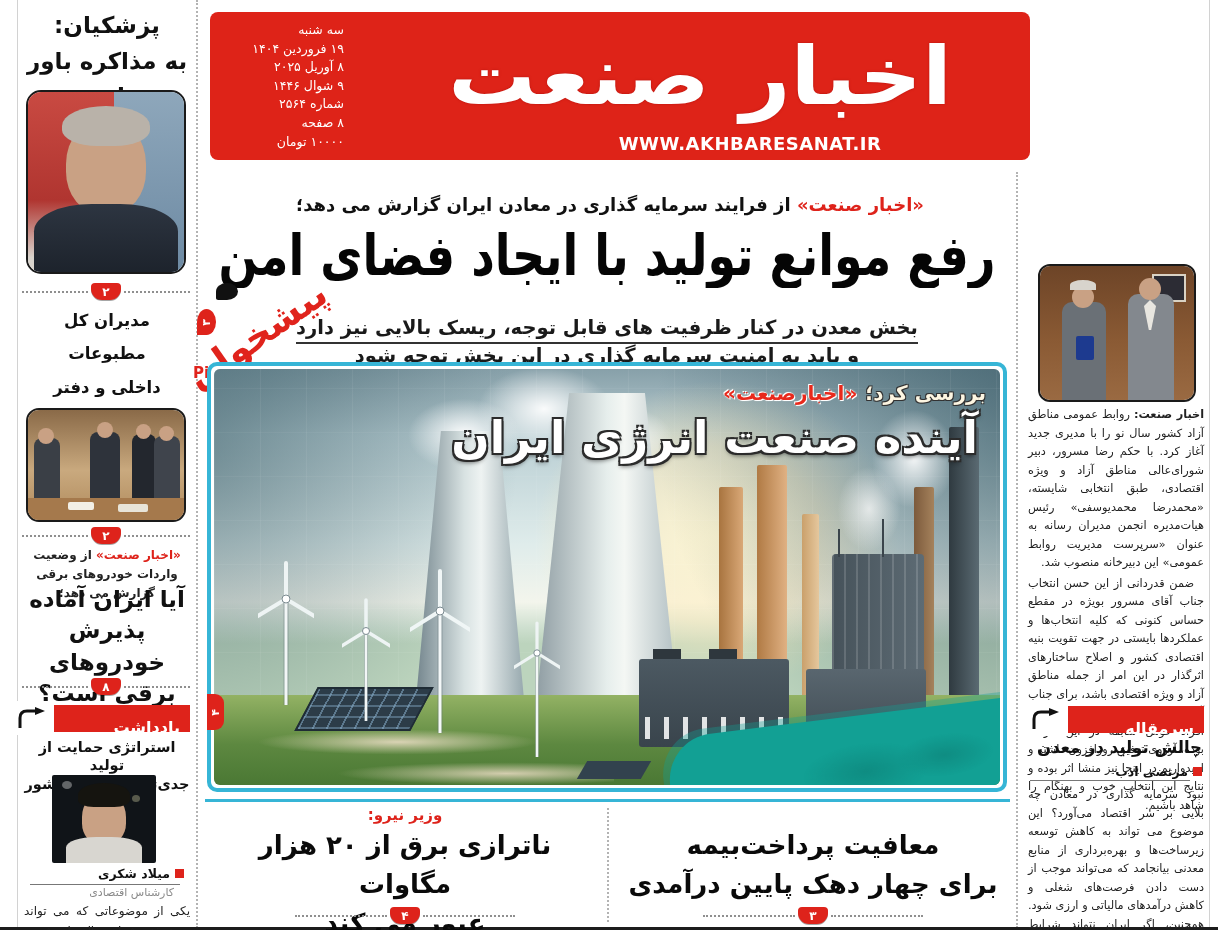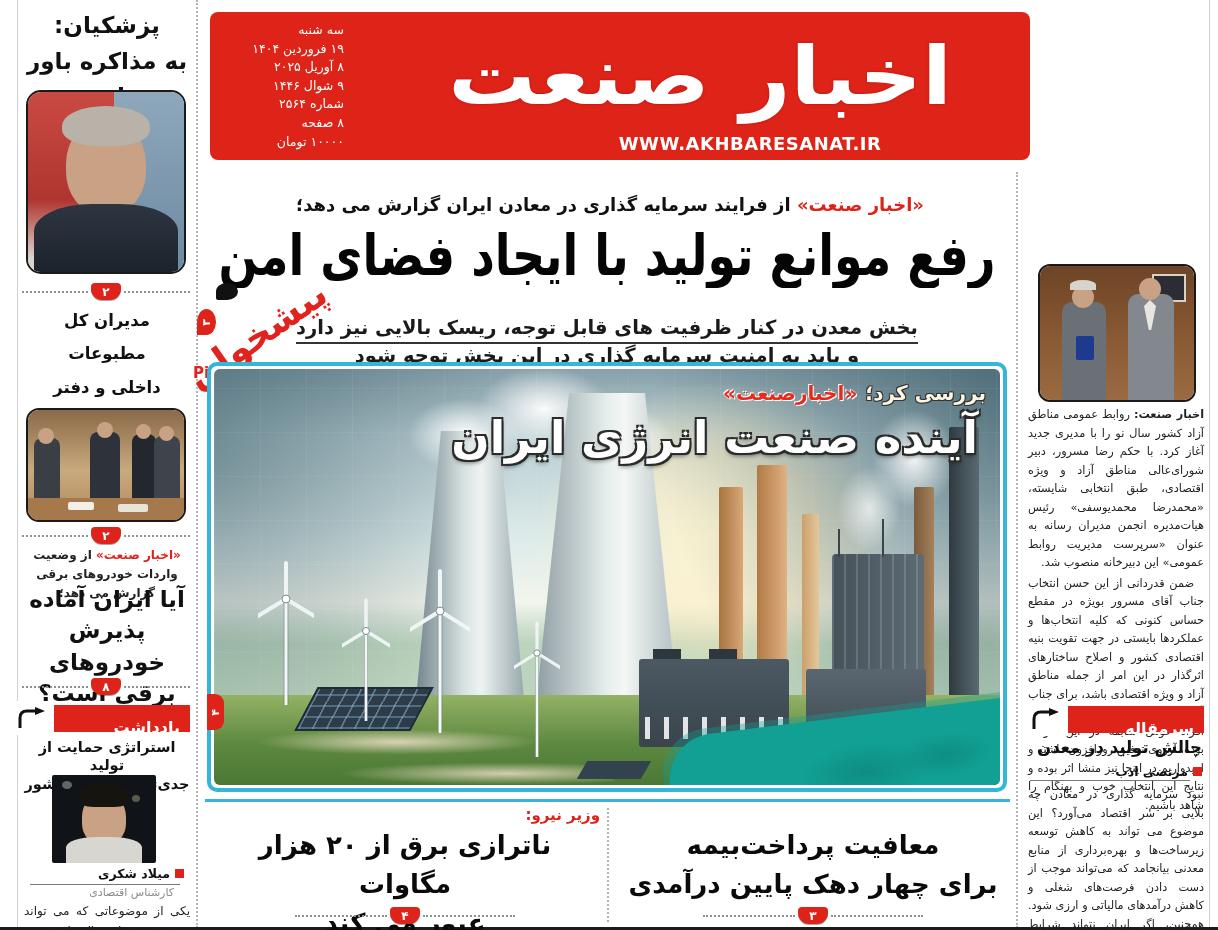--- a/index.html
+++ b/index.html
@@ -74,21 +74,21 @@
               direction:rtl;white-space:nowrap;
               text-shadow:2px 2px 0 #2b2b2b,-2px -2px 0 #2b2b2b,2px -2px 0 #2b2b2b,-2px 2px 0 #2b2b2b,0 3px 4px rgba(0,0,0,.5);}
   .tower{position:absolute;clip-path:polygon(24% 0,76% 0,100% 100%,0 100%);
          background:linear-gradient(90deg,#70828a 0%,#d8e2e2 45%,#eef3f2 60%,#93a5ab 100%);}
   .chimney{position:absolute;border-radius:2px 2px 0 0;}
   #feat-pin{position:absolute;left:-4px;top:328px;width:17px;height:36px;background:#de231b;
             border-radius:0 9px 9px 0;display:flex;align-items:center;justify-content:center;z-index:9;}
   #feat-pin span{color:#fff;font-size:11px;font-weight:bold;transform:rotate(-90deg);}
   .turbine{position:absolute;}
   
-  .bot-kicker{position:absolute;width:100%;font-size:15px;font-weight:bold;direction:rtl;}
+  .bot-kicker{position:absolute;width:100%;text-align:center;font-size:15px;font-weight:bold;direction:rtl;}
   .bot-headline{position:absolute;width:100%;text-align:center;font-size:26px;font-weight:bold;
                 color:#0a0a0a;line-height:1.5;direction:rtl;}
   
   .bodytxt{font-size:11.3px;line-height:1.64;text-align:justify;direction:rtl;color:#222;}
   .bodytxt p{margin:0 0 2px 0;}
   .byline{display:flex;align-items:center;gap:5px;direction:rtl;font-size:12.5px;font-weight:bold;}
   .sq{width:9px;height:9px;background:#de231b;display:inline-block;}
   .role{font-size:11px;color:#8a8a8a;direction:rtl;}
   .underln{height:0;border-top:1px solid #777;}
 </style>

